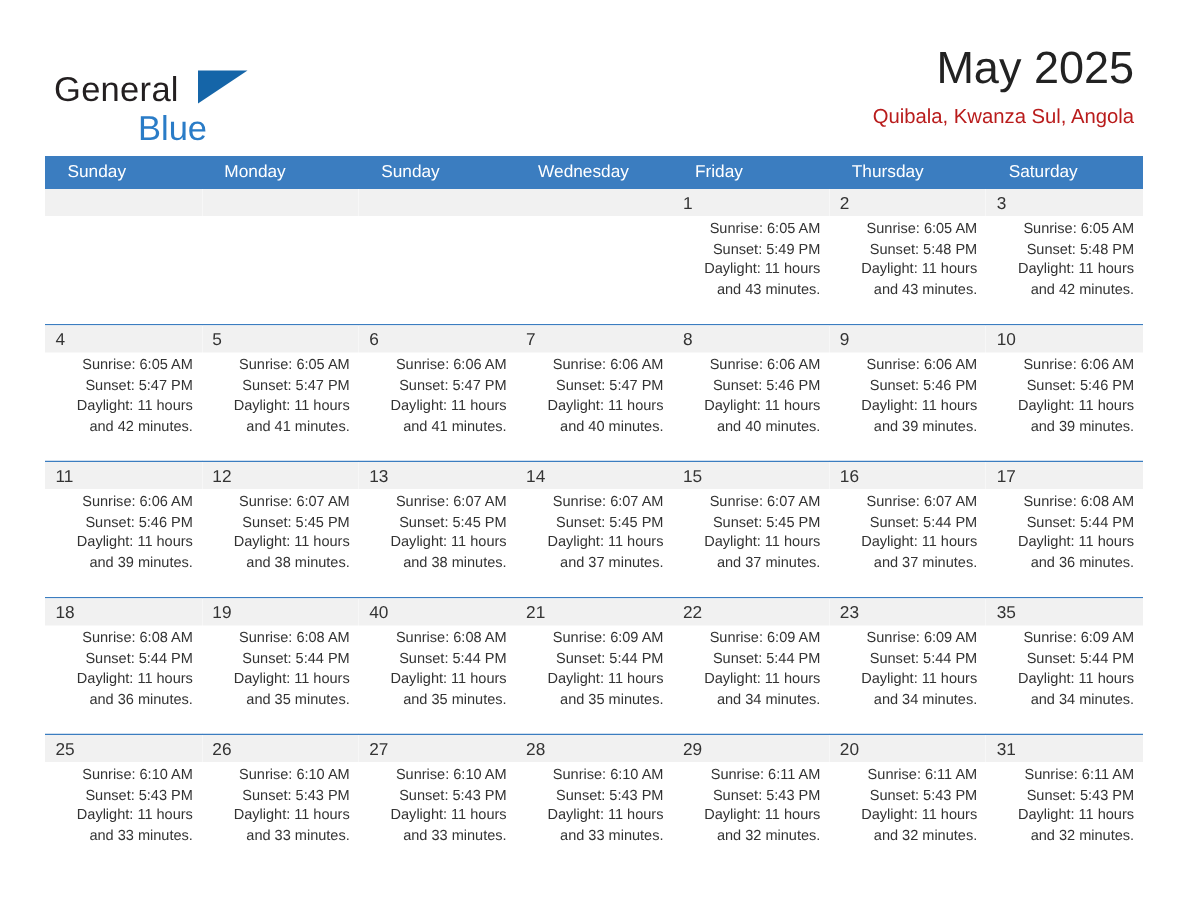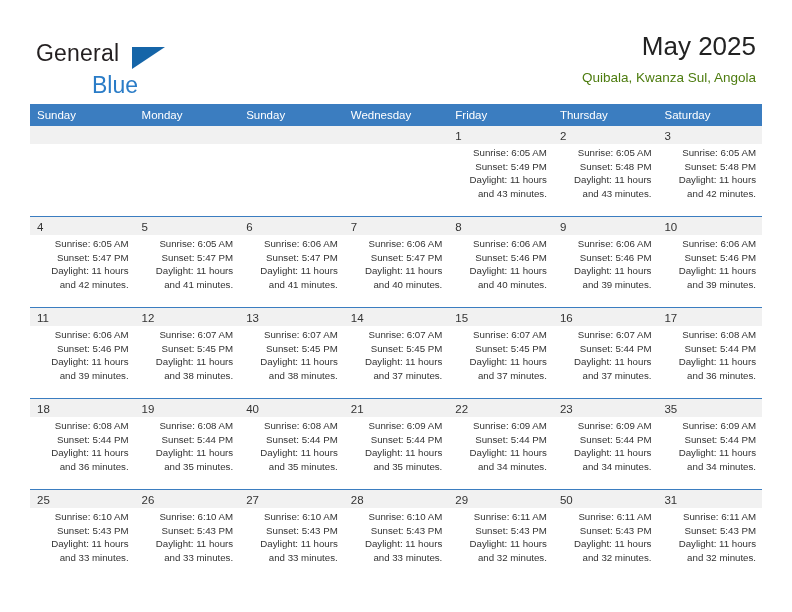--- a/index.html
+++ b/index.html
@@ -32,21 +32,21 @@
   .logo {
     position: absolute;
     left: 36px;
     top: 36px;
     width: 180px;
     height: 54px;
   }
   .logo-general {
     position: absolute;
     left: 0;
-    top: 4px;
+    top: 10px;
     font-size: 23px;
     letter-spacing: 0.2px;
     color: #231f20;
     font-family: "Liberation Sans", sans-serif;
   }
   .logo-blue {
     position: absolute;
     left: 56px;
     top: 36px;
     font-size: 23px;
@@ -63,28 +63,28 @@
     border-bottom: 22px solid transparent;
   }
 
   .title-block {
     position: absolute;
     right: 36px;
     top: 30px;
     text-align: right;
   }
   .cal-title {
-    font-size: 26px;
+    font-size: 30px;
     color: #222222;
     line-height: 32px;
     white-space: nowrap;
   }
   .cal-subtitle {
     font-size: 13.5px;
-    color: #4d7c0f;
+    color: #b91c1c;
     line-height: 20px;
     margin-top: 6px;
     white-space: nowrap;
   }
 
   
   .calendar {
     position: absolute;
     left: 30px;
     top: 104px;
@@ -93,21 +93,21 @@
   .weekdays {
     display: flex;
     background: #3b7dc0;
     height: 22px;
   }
   .weekday {
     flex: 1 1 0;
     color: #ffffff;
     font-size: 11.5px;
     line-height: 22px;
-    padding-left: 7px;
+    padding-left: 15px;
     box-sizing: border-box;
   }
 
   .week {
     display: flex;
     border-top: 1px solid #3b7dc0;
     height: 90px;
   }
   .week:first-of-type {
     border-top: none;
@@ -452,21 +452,21 @@
           <div class="day">
             <div class="day-num-band"><span class="day-num">29</span></div>
             <div class="day-body">
               <div class="day-line">Sunrise: 6:11 AM</div>
               <div class="day-line">Sunset: 5:43 PM</div>
               <div class="day-line">Daylight: 11 hours</div>
               <div class="day-line">and 32 minutes.</div>
             </div>
           </div>
           <div class="day">
-            <div class="day-num-band"><span class="day-num">50</span></div>
+            <div class="day-num-band"><span class="day-num">20</span></div>
             <div class="day-body">
               <div class="day-line">Sunrise: 6:11 AM</div>
               <div class="day-line">Sunset: 5:43 PM</div>
               <div class="day-line">Daylight: 11 hours</div>
               <div class="day-line">and 32 minutes.</div>
             </div>
           </div>
           <div class="day">
             <div class="day-num-band"><span class="day-num">31</span></div>
             <div class="day-body">

